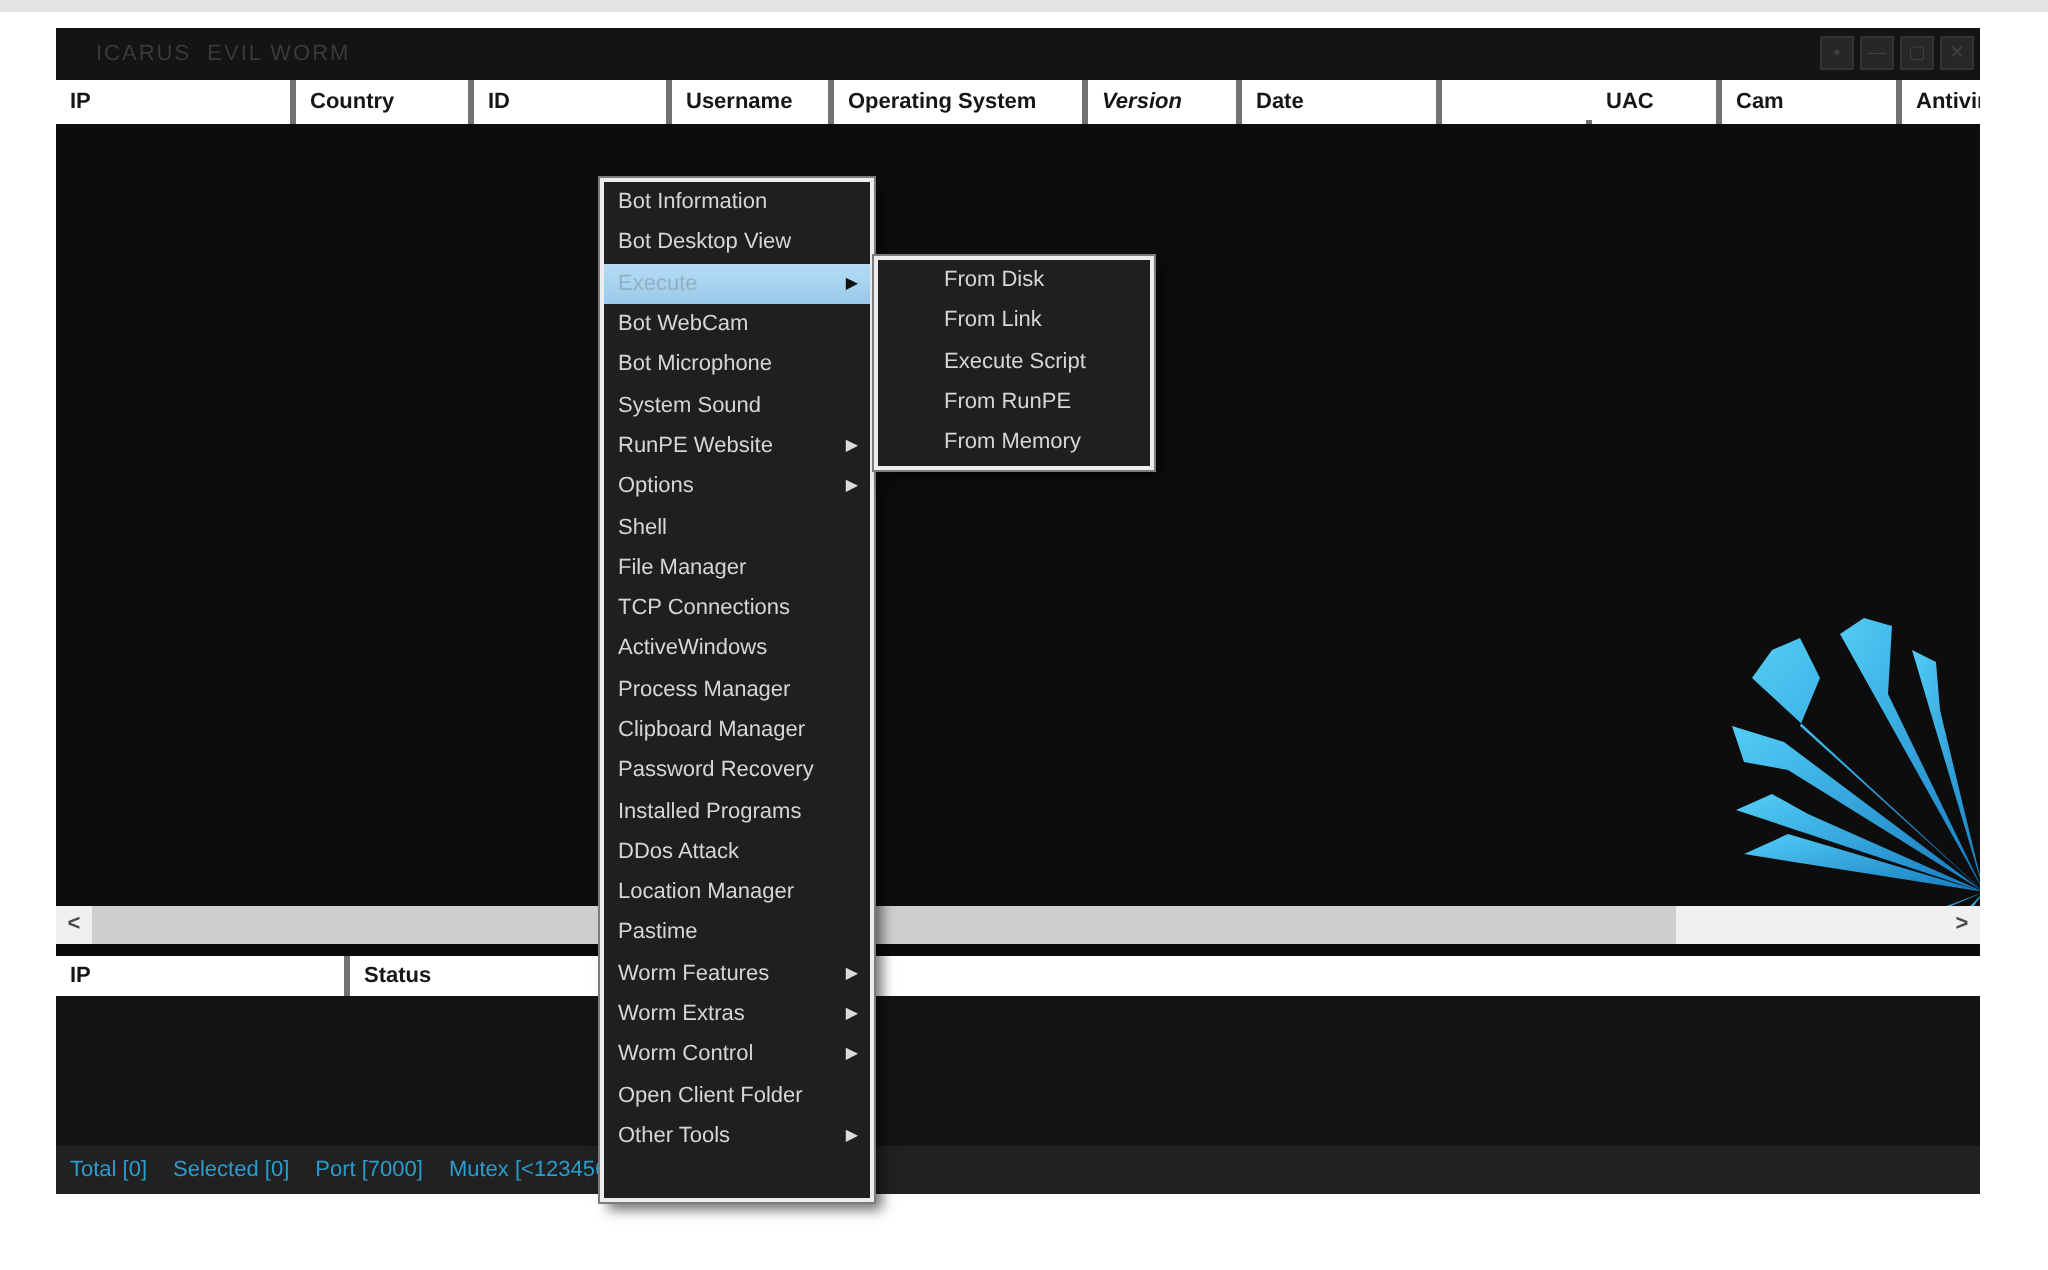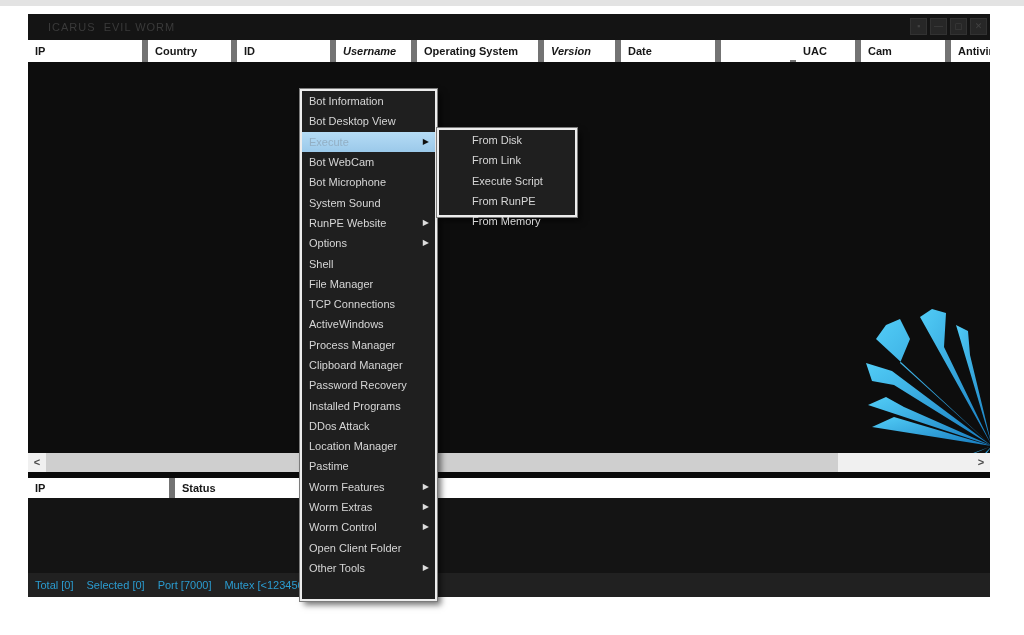--- a/index.html
+++ b/index.html
@@ -8,21 +8,21 @@
   #top-band{position:absolute;left:0;top:0;width:1024px;height:6px;background:#e3e3e3;}
   
   #app{position:absolute;left:28px;top:14px;width:962px;height:583px;background:#0d0d0d;overflow:hidden;}
   #titlebar{position:absolute;left:0;top:0;width:962px;height:26px;background:#141414;}
   #title-text{position:absolute;left:20px;top:0;line-height:26px;font-size:11px;color:#3a3a3a;white-space:pre;letter-spacing:1px;}
   #win-controls{position:absolute;right:3px;top:4px;display:flex;gap:3px;}
   .wbtn{width:17px;height:17px;background:#272727;border:1px solid #323232;box-sizing:border-box;
         color:#414141;font-size:9px;line-height:15px;text-align:center;cursor:default;}
   
   #header1{position:absolute;left:0;top:26px;width:962px;height:22px;background:#ffffff;display:flex;}
-  .hcell{box-sizing:border-box;border-right:6px solid #737373;font-size:11px;font-weight:bold;color:#161616;
+  .hcell{box-sizing:border-box;border-right:3px solid #737373;font-size:11px;font-weight:bold;color:#161616;
          line-height:22px;padding-left:7px;white-space:nowrap;overflow:hidden;flex:0 0 auto;}
   .hcell:last-child{border-right:none;flex:1 1 auto;}
   
   #list1{position:absolute;left:0;top:48px;width:962px;height:391px;background:#0d0d0d;}
   #wing{position:absolute;right:-4px;top:241px;width:134px;height:200px;}
   
   #hscroll{position:absolute;left:0;top:439px;width:962px;height:19px;display:flex;background:#f0f0f0;}
   .sb-btn{flex:0 0 18px;background:#f0f0f0;color:#4a4a4a;font-size:11px;font-weight:bold;line-height:19px;text-align:center;}
   #sb-thumb{flex:0 0 792px;background:#cfcfcf;}
   #sb-rest{flex:1 1 auto;background:#f0f0f0;}
@@ -38,21 +38,21 @@
   
   #menu{position:absolute;left:300px;top:89px;width:137px;height:512px;background:#1f1f1f;
         border:2px solid #ededed;box-sizing:border-box;z-index:10;
         box-shadow:0 0 0 1px #7c7c7c,4px 4px 6px rgba(0,0,0,.55);}
   .mi{height:20.3px;display:flex;align-items:center;padding-left:7px;position:relative;
       font-size:11px;color:#d6d6d6;white-space:nowrap;}
   .mi .arrow{position:absolute;right:6px;top:0;line-height:20.3px;font-size:8px;color:#dcdcdc;}
   .mi.hl{background:linear-gradient(#b5dcf5,#9bc9ea);color:#93afc4;}
   .mi.hl .arrow{color:#101010;}
   
-  #submenu{position:absolute;left:437px;top:128px;width:140px;height:89px;background:#1f1f1f;
+  #submenu{position:absolute;left:437px;top:128px;width:140px;height:107px;background:#1f1f1f;
            border:2px solid #ededed;box-sizing:border-box;z-index:11;
            box-shadow:0 0 0 1px #7c7c7c,4px 4px 6px rgba(0,0,0,.55);}
   .smi{height:20.3px;display:flex;align-items:center;padding-left:33px;font-size:11px;color:#d6d6d6;white-space:nowrap;}
 </style>
 </head>
 <body>
 
 <div id="stage">
   <div id="top-band"></div>
 
@@ -64,21 +64,21 @@
           <div class="wbtn">—</div>
           <div class="wbtn">▢</div>
           <div class="wbtn">✕</div>
         </div>
     </div>
 
     <div id="header1">
         <div class="hcell" style="flex-basis: 120px;">IP</div>
         <div class="hcell" style="flex-basis: 89px;">Country</div>
         <div class="hcell" style="flex-basis: 99px;">ID</div>
-        <div class="hcell" style="flex-basis: 81px; font-style: italic;">Username</div>
+        <div class="hcell" style="flex-basis: 81px;">Username</div>
         <div class="hcell" style="flex-basis: 127px;">Operating System</div>
         <div class="hcell" style="flex-basis: 77px; font-style: italic;">Version</div>
         <div class="hcell" style="flex-basis: 100px;">Date</div>
         <div class="hcell" style="flex-basis: 75px; margin-top: 20px;">USB</div>
         <div class="hcell" style="flex-basis: 65px;">UAC</div>
         <div class="hcell" style="flex-basis: 90px;">Cam</div>
         <div class="hcell" style="flex-basis: 39px;">Antivir</div>
       </div>
 
     <div id="list1">

